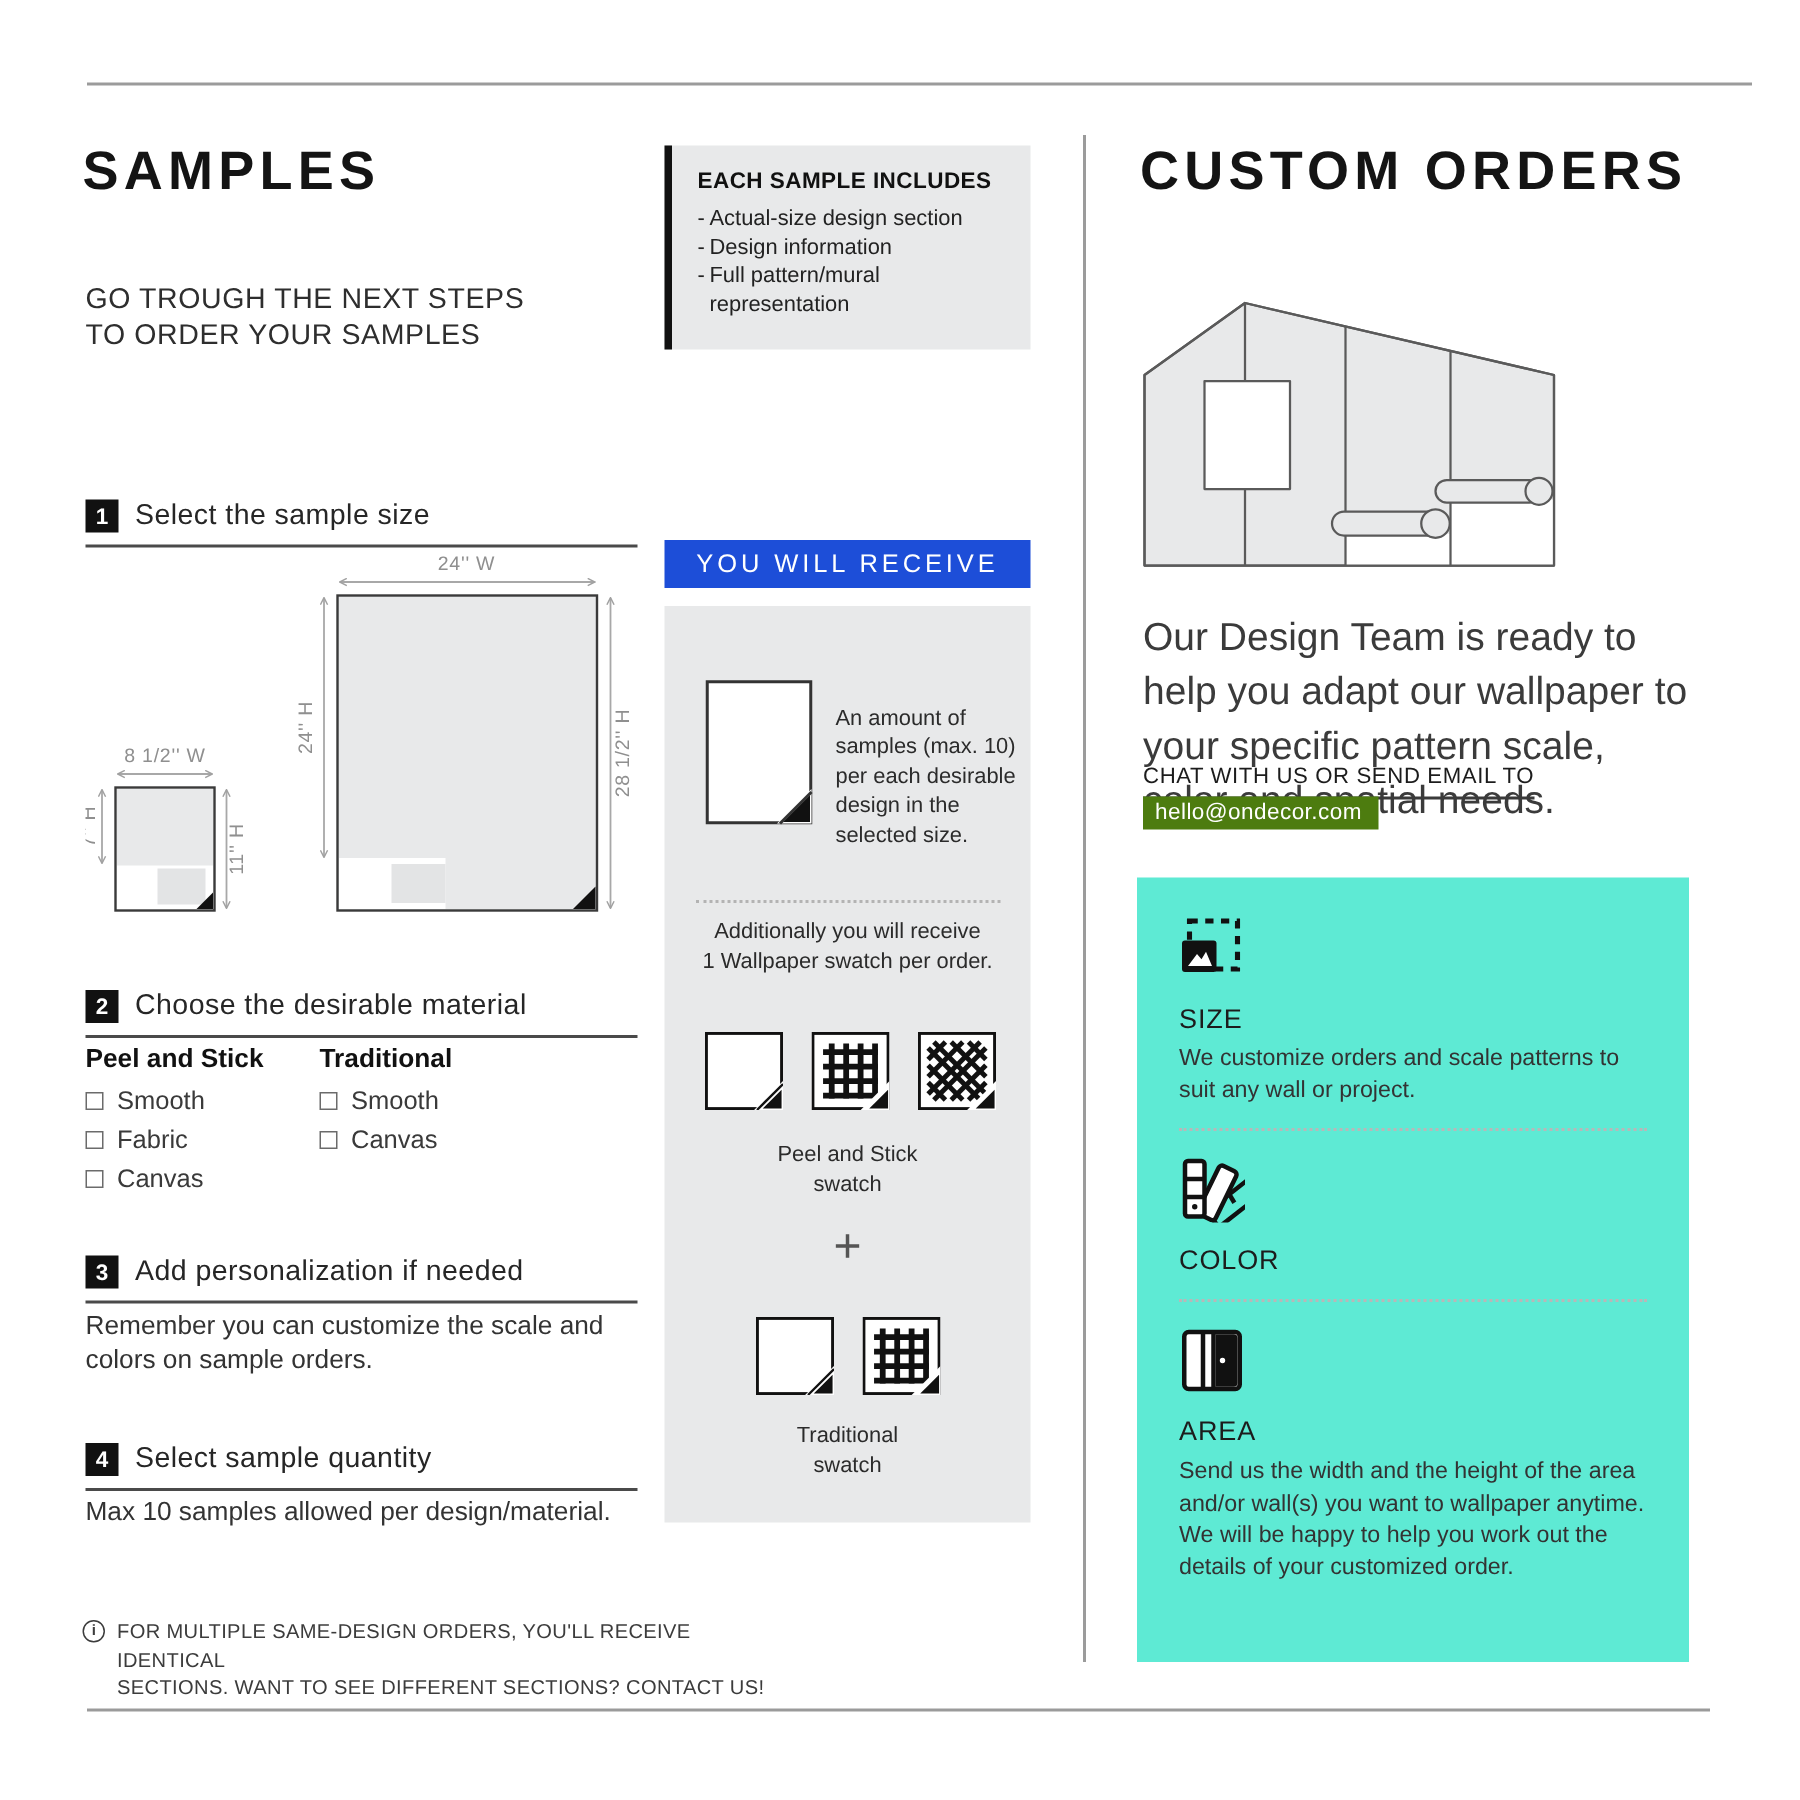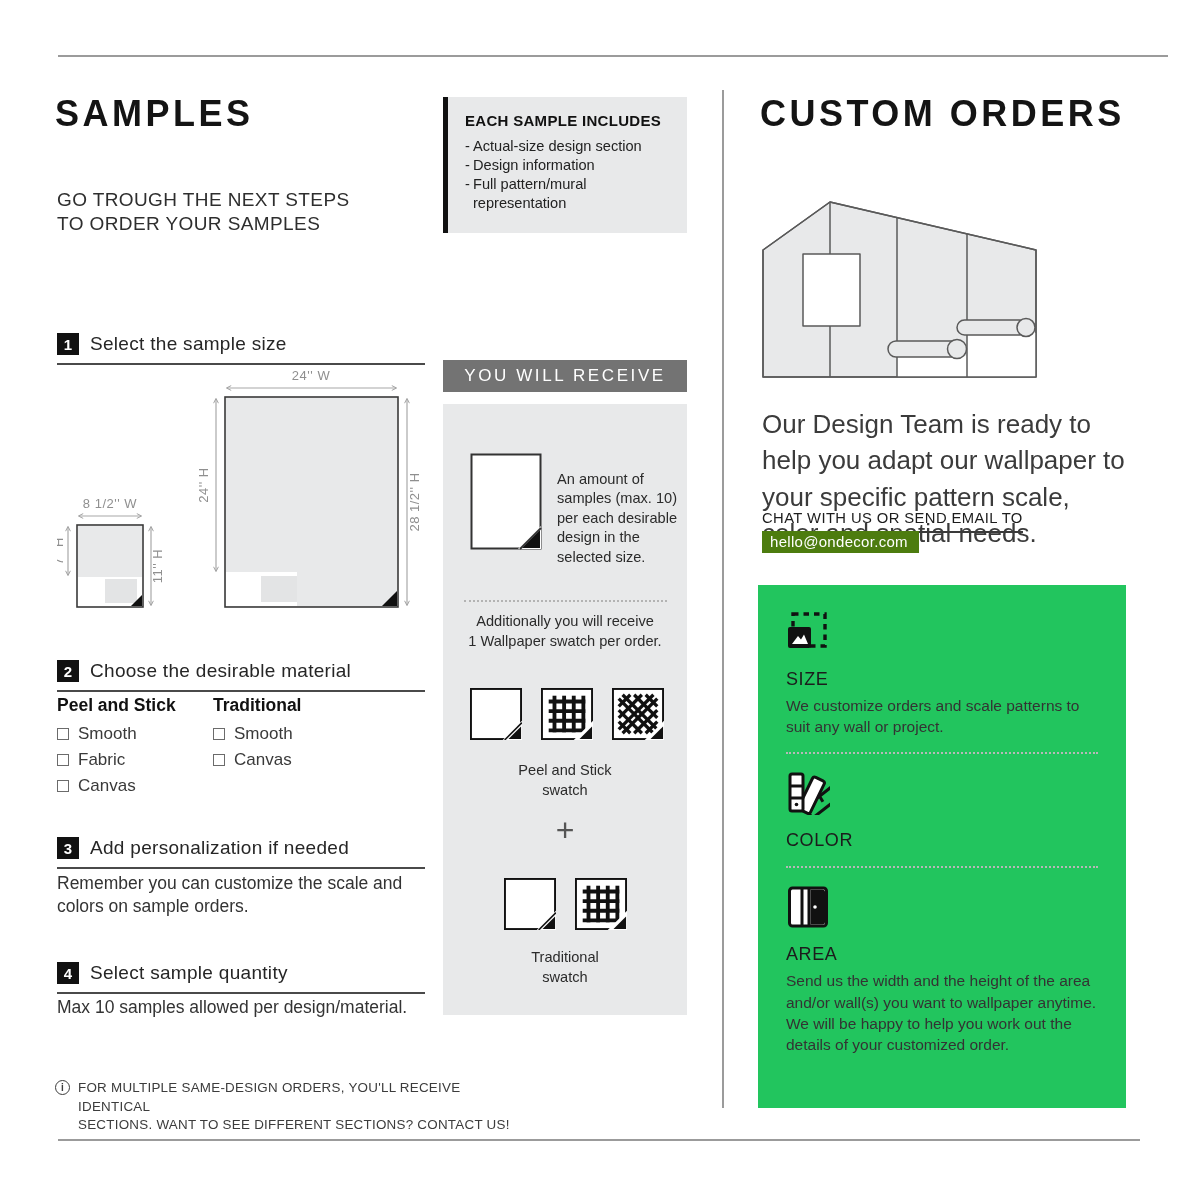--- a/index.html
+++ b/index.html
@@ -31,37 +31,37 @@
   .footnote { position:absolute; left:55px; top:1079px; width:480px; display:flex; gap:8px; }
   .info-circle { width:15px; height:15px; border:1.5px solid #3c3c3c; border-radius:50%; flex:0 0 15px; display:flex; align-items:center; justify-content:center; font-size:10px; font-weight:700; color:#3c3c3c; margin-top:1px; }
   .footnote-text { font-size:13.4px; line-height:1.38; letter-spacing:0.25px; color:#3c3c3c; }
 
   
   .includes-box { position:absolute; left:443px; top:97px; width:244px; height:136px; background:#e8e9ea; border-left:5px solid #111; padding:15px 10px 0 17px; }
   .includes-title { font-size:15px; font-weight:700; letter-spacing:0.3px; color:#111; margin-bottom:8px; }
   .includes-item { display:flex; font-size:14.6px; line-height:1.3; color:#222; }
   .includes-item .dash { flex:0 0 8px; }
 
-  .receive-bar { position:absolute; left:443px; top:360px; width:244px; height:32px; background:#737373; color:#fff; display:flex; align-items:center; justify-content:center; font-size:17px; letter-spacing:2.6px; }
+  .receive-bar { position:absolute; left:443px; top:360px; width:244px; height:32px; background:#1d4ed8; color:#fff; display:flex; align-items:center; justify-content:center; font-size:17px; letter-spacing:2.6px; }
   .receive-panel { position:absolute; left:443px; top:404px; width:244px; height:611px; background:#e8e9ea; }
   .samples-caption { position:absolute; left:114px; top:66px; width:130px; font-size:14.6px; line-height:1.33; color:#2b2b2b; }
   .dotted-div { border:none; border-top:2px dotted #b3b3b3; margin:0; }
   .panel-dot1 { position:absolute; left:21px; top:196px; width:203px; }
   .additional { position:absolute; left:10px; top:208px; width:224px; text-align:center; font-size:14.6px; line-height:1.35; color:#2b2b2b; }
   .swatch-row { position:absolute; display:flex; gap:19px; }
   .swatch-label { position:absolute; left:0; width:100%; text-align:center; font-size:14.6px; line-height:1.35; color:#2b2b2b; }
   .swatch-label span { display:inline-block; }
   .plus-sign { position:absolute; left:0; top:408px; width:100%; text-align:center; font-size:32px; font-weight:300; color:#555; }
 
   
   .custom-intro { position:absolute; left:762px; top:406px; width:370px; font-size:26px; line-height:1.4; color:#3b3b3b; }
   .chat-label { position:absolute; left:762px; top:510px; font-size:14.8px; letter-spacing:0.4px; color:#1c1c1c; border-bottom:2px solid #3a3a3a; padding-bottom:5px; }
   .email-chip { position:absolute; left:762px; top:531px; background:#4d7c0f; color:#fff; font-size:15px; letter-spacing:0.3px; padding:2px 11px 3px 8px; }
 
-  .custom-card { position:absolute; left:758px; top:585px; width:368px; height:523px; background:#22c55e; padding:25px 28px 0 28px; }
+  .custom-card { position:absolute; left:758px; top:585px; width:368px; height:523px; background:#5eead4; padding:25px 28px 0 28px; }
   .card-title { font-size:18px; letter-spacing:0.6px; color:#1c1c1c; font-weight:400; margin:15px 0 5px 0; }
   .card-text { font-size:15.5px; line-height:1.37; color:#333; margin:0; }
   .card-div { border:none; border-top:2px dotted #b8b8b8; margin:15px 0 17px 0; }
   .card-icon { display:block; }
 </style>
 </head>
 <body>
 
 <div class="canvas">
 

